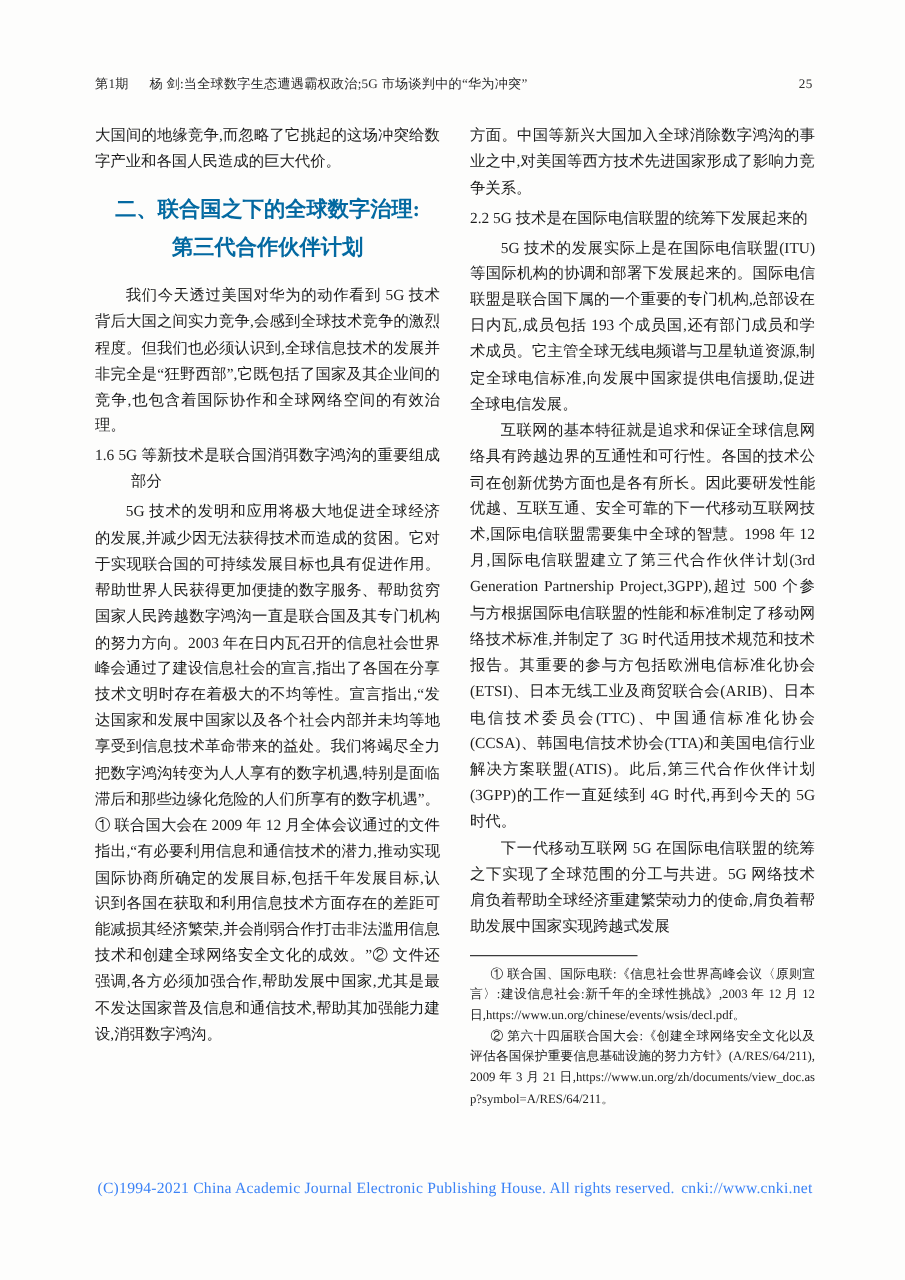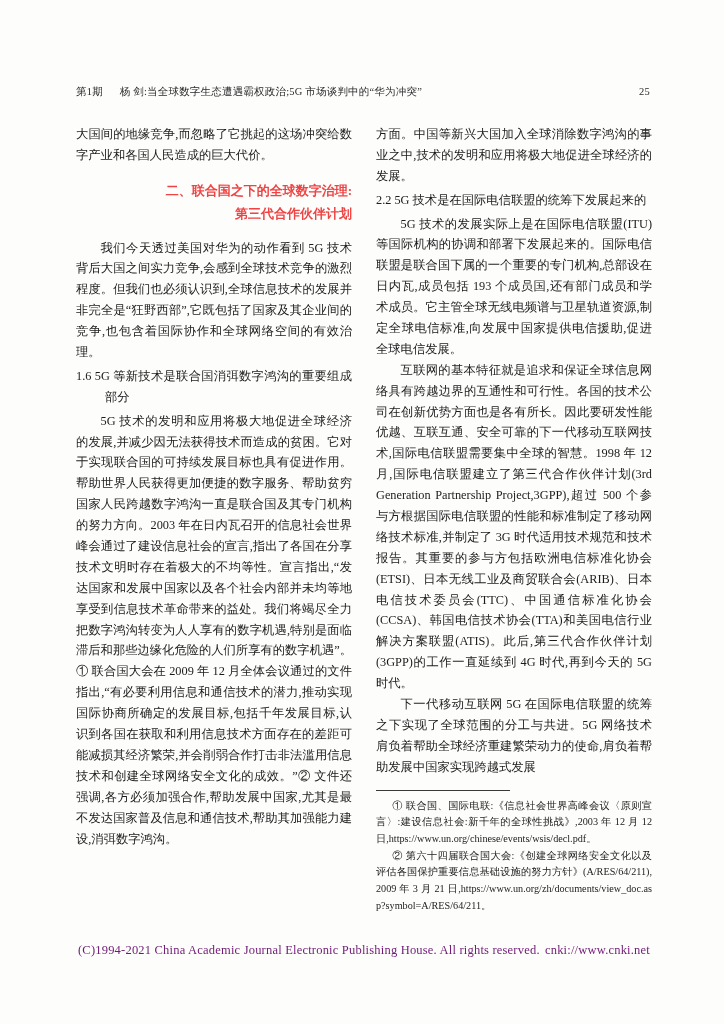--- a/index.html
+++ b/index.html
@@ -7,56 +7,56 @@
   .page{
     position:relative;
     width:724px;height:1024px;
     margin:0 auto;
     background:#fdfdfc;
     overflow:hidden;
     font-family:"Liberation Serif","DejaVu Serif",serif;
     color:#1b1b1b;
   }
   .page-header{
-    position:absolute;top:85px;left:76px;right:74px;
+    position:absolute;top:60px;left:76px;right:74px;
     display:flex;justify-content:space-between;align-items:baseline;
     font-size:10.5px;color:#2a2a2a;letter-spacing:.2px;
   }
   .page-header .issue{margin-right:14px;}
   .columns{
-    position:absolute;top:124px;left:76px;right:72px;
+    position:absolute;top:98px;left:76px;right:72px;
     display:flex;gap:24px;
   }
   .column{
     width:276px;
     font-size:12.3px;line-height:1.70;
     text-align:justify;
   }
   .column p{margin:0;text-indent:2em;}
   .column p.noindent{text-indent:0;}
   .section-title{
-    font-size:13px;font-weight:700;line-height:1.8;
-    text-align:right;margin:13px 0 12px;
-    color:#ef4444;
+    font-size:17px;font-weight:700;line-height:1.8;
+    text-align:center;margin:13px 0 12px;
+    color:#0369a1;
   }
   .subheading{
     font-weight:400;margin:3px 0 3px;
     padding-left:2.35em;text-indent:-2.35em;
     text-align:justify;line-height:1.70;font-size:12.3px;
   }
   .footnote-rule{
     width:134px;height:0;border-top:1px solid #3a3a3a;
     margin:12px 0 7px;
   }
   .footnotes{font-size:10.2px;line-height:1.64;color:#222;}
   .footnotes p{margin:0;text-indent:1.6em;text-align:justify;word-break:break-all;}
   .watermark{
     position:absolute;left:78px;right:74px;top:943px;
     display:flex;justify-content:space-between;
-    color:#701a75;font-size:12.5px;letter-spacing:.2px;
+    color:#3b82f6;font-size:12.5px;letter-spacing:.2px;
     pointer-events:none;white-space:nowrap;
   }
 </style>
 </head>
 <body>
 
 <div class="page">
 
   <div class="page-header">
     <div>
@@ -73,21 +73,21 @@
       <h2 class="section-title">
         <span>二、联合国之下的全球数字治理:</span><br>
         <span>第三代合作伙伴计划</span>
       </h2>
       <p>我们今天透过美国对华为的动作看到 5G 技术背后大国之间实力竞争,会感到全球技术竞争的激烈程度。但我们也必须认识到,全球信息技术的发展并非完全是“狂野西部”,它既包括了国家及其企业间的竞争,也包含着国际协作和全球网络空间的有效治理。</p>
       <div class="subheading">1.6 5G 等新技术是联合国消弭数字鸿沟的重要组成部分</div>
       <p>5G 技术的发明和应用将极大地促进全球经济的发展,并减少因无法获得技术而造成的贫困。它对于实现联合国的可持续发展目标也具有促进作用。帮助世界人民获得更加便捷的数字服务、帮助贫穷国家人民跨越数字鸿沟一直是联合国及其专门机构的努力方向。2003 年在日内瓦召开的信息社会世界峰会通过了建设信息社会的宣言,指出了各国在分享技术文明时存在着极大的不均等性。宣言指出,“发达国家和发展中国家以及各个社会内部并未均等地享受到信息技术革命带来的益处。我们将竭尽全力把数字鸿沟转变为人人享有的数字机遇,特别是面临滞后和那些边缘化危险的人们所享有的数字机遇”。① 联合国大会在 2009 年 12 月全体会议通过的文件指出,“有必要利用信息和通信技术的潜力,推动实现国际协商所确定的发展目标,包括千年发展目标,认识到各国在获取和利用信息技术方面存在的差距可能减损其经济繁荣,并会削弱合作打击非法滥用信息技术和创建全球网络安全文化的成效。”② 文件还强调,各方必须加强合作,帮助发展中国家,尤其是最不发达国家普及信息和通信技术,帮助其加强能力建设,消弭数字鸿沟。</p>
     </div>
 
     <div class="column">
-      <p class="noindent">方面。中国等新兴大国加入全球消除数字鸿沟的事业之中,技术的发明和应用将极大地促进全球经济的发展。</p>
+      <p class="noindent">方面。中国等新兴大国加入全球消除数字鸿沟的事业之中,对美国等西方技术先进国家形成了影响力竞争关系。</p>
       <div class="subheading">2.2 5G 技术是在国际电信联盟的统筹下发展起来的</div>
       <p>5G 技术的发展实际上是在国际电信联盟(ITU)等国际机构的协调和部署下发展起来的。国际电信联盟是联合国下属的一个重要的专门机构,总部设在日内瓦,成员包括 193 个成员国,还有部门成员和学术成员。它主管全球无线电频谱与卫星轨道资源,制定全球电信标准,向发展中国家提供电信援助,促进全球电信发展。</p>
       <p>互联网的基本特征就是追求和保证全球信息网络具有跨越边界的互通性和可行性。各国的技术公司在创新优势方面也是各有所长。因此要研发性能优越、互联互通、安全可靠的下一代移动互联网技术,国际电信联盟需要集中全球的智慧。1998 年 12 月,国际电信联盟建立了第三代合作伙伴计划(3rd Generation Partnership Project,3GPP),超过 500 个参与方根据国际电信联盟的性能和标准制定了移动网络技术标准,并制定了 3G 时代适用技术规范和技术报告。其重要的参与方包括欧洲电信标准化协会(ETSI)、日本无线工业及商贸联合会(ARIB)、日本电信技术委员会(TTC)、中国通信标准化协会(CCSA)、韩国电信技术协会(TTA)和美国电信行业解决方案联盟(ATIS)。此后,第三代合作伙伴计划(3GPP)的工作一直延续到 4G 时代,再到今天的 5G 时代。</p>
       <p>下一代移动互联网 5G 在国际电信联盟的统筹之下实现了全球范围的分工与共进。5G 网络技术肩负着帮助全球经济重建繁荣动力的使命,肩负着帮助发展中国家实现跨越式发展</p>
 
       <div class="footnote-rule"></div>
       <div class="footnotes">
         <p>① 联合国、国际电联:《信息社会世界高峰会议〈原则宣言〉:建设信息社会:新千年的全球性挑战》,2003 年 12 月 12 日,https://www.un.org/chinese/events/wsis/decl.pdf。</p>
         <p>② 第六十四届联合国大会:《创建全球网络安全文化以及评估各国保护重要信息基础设施的努力方针》(A/RES/64/211),2009 年 3 月 21 日,https://www.un.org/zh/documents/view_doc.asp?symbol=A/RES/64/211。</p>
       </div>

